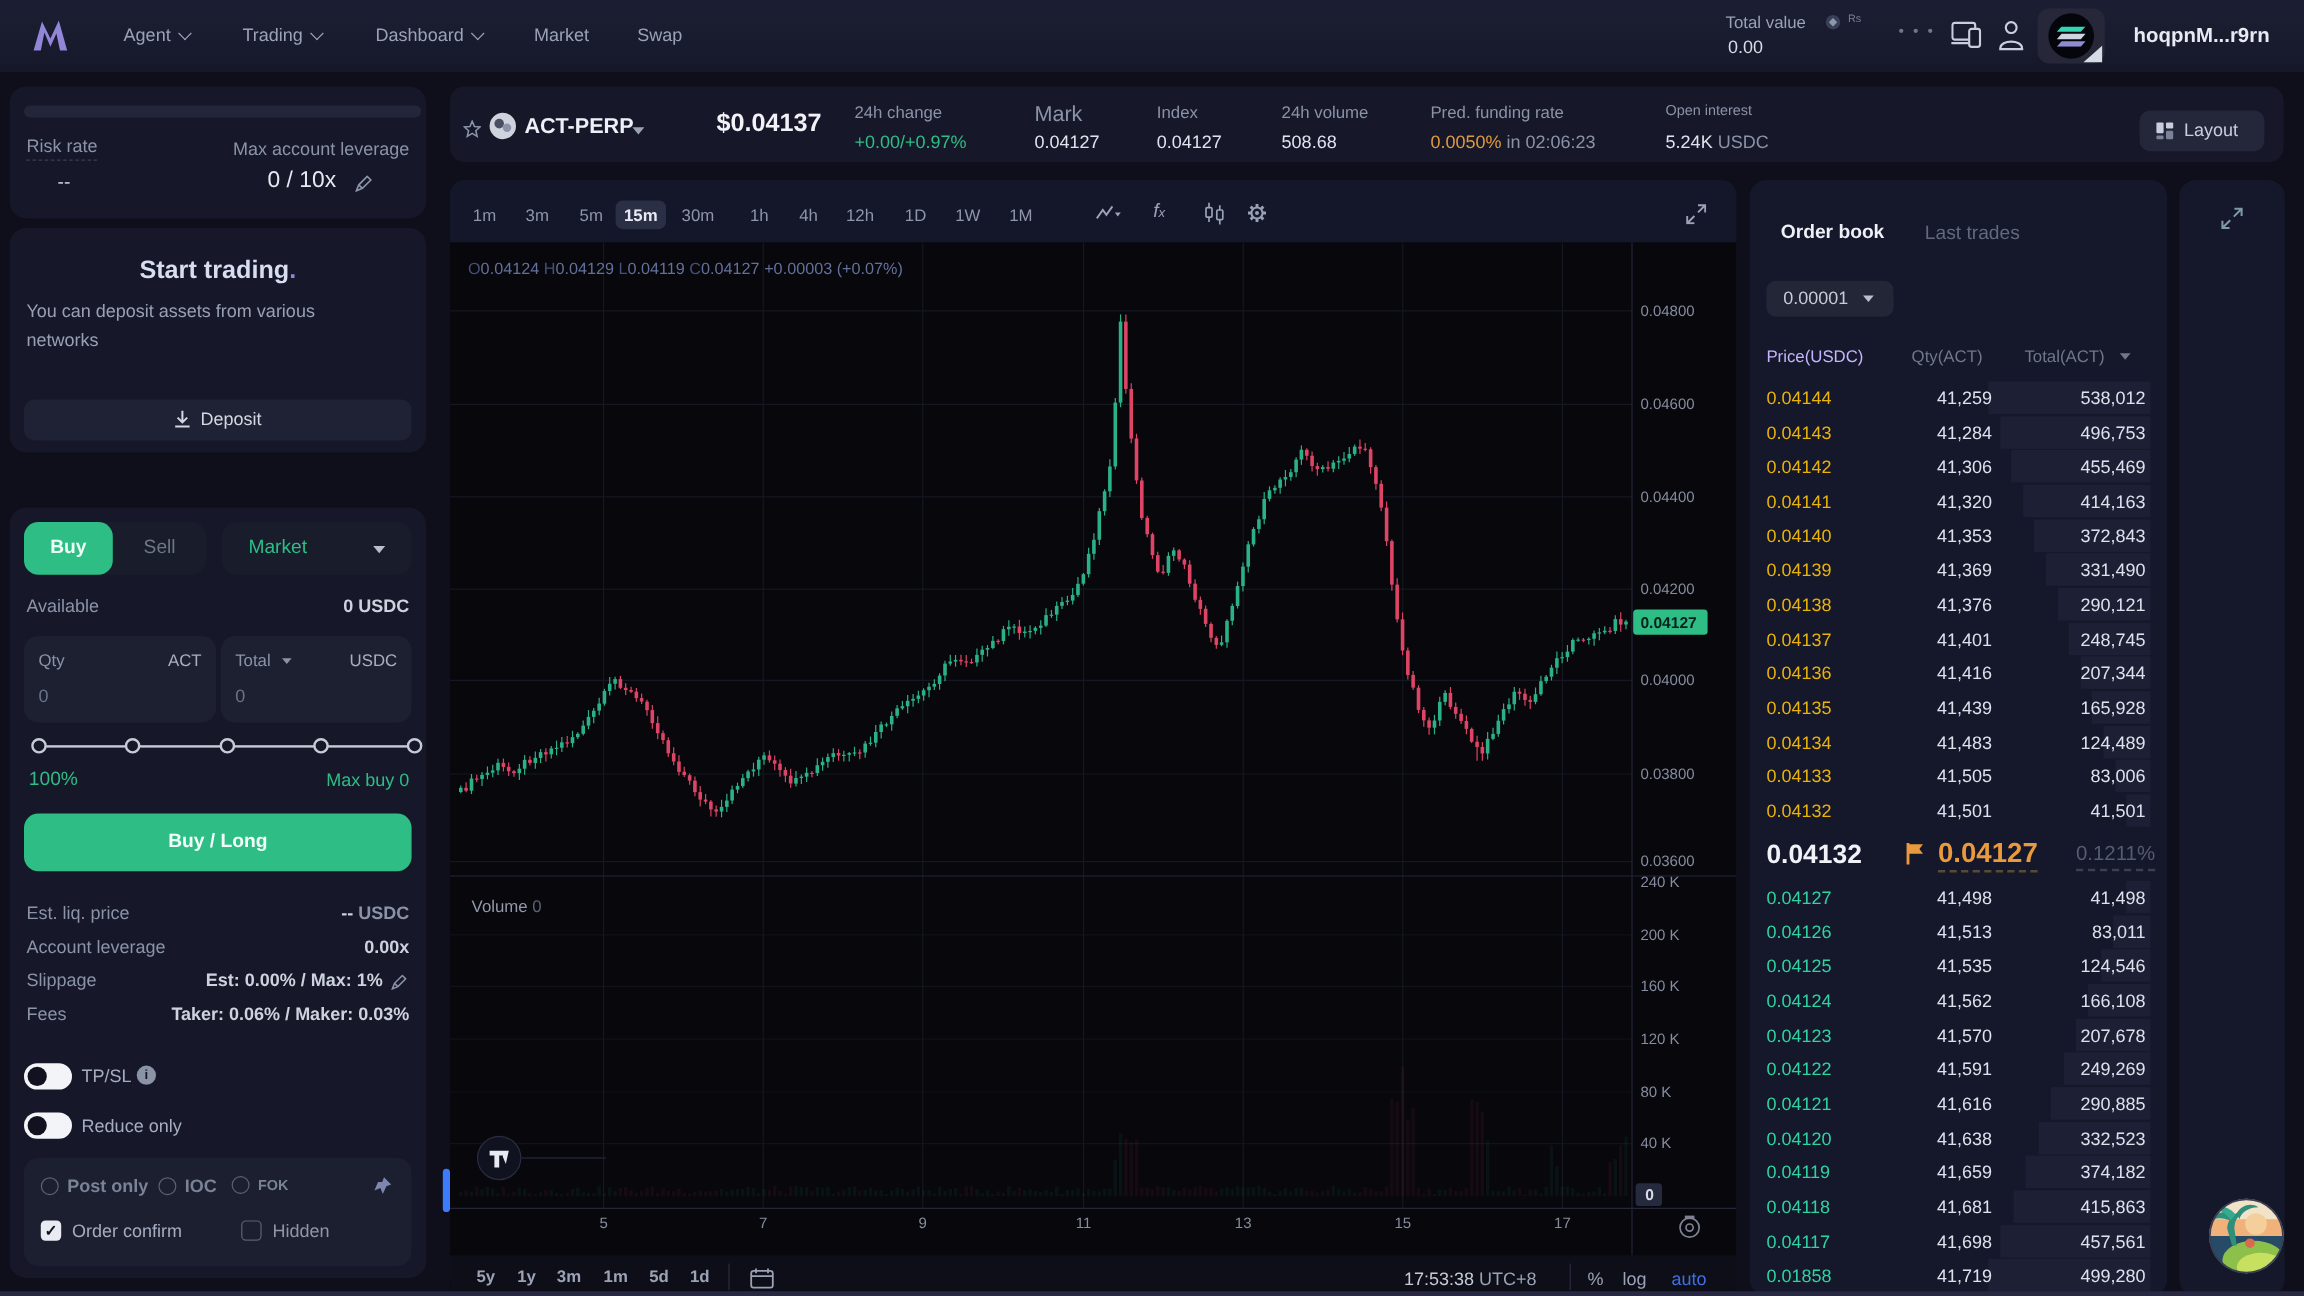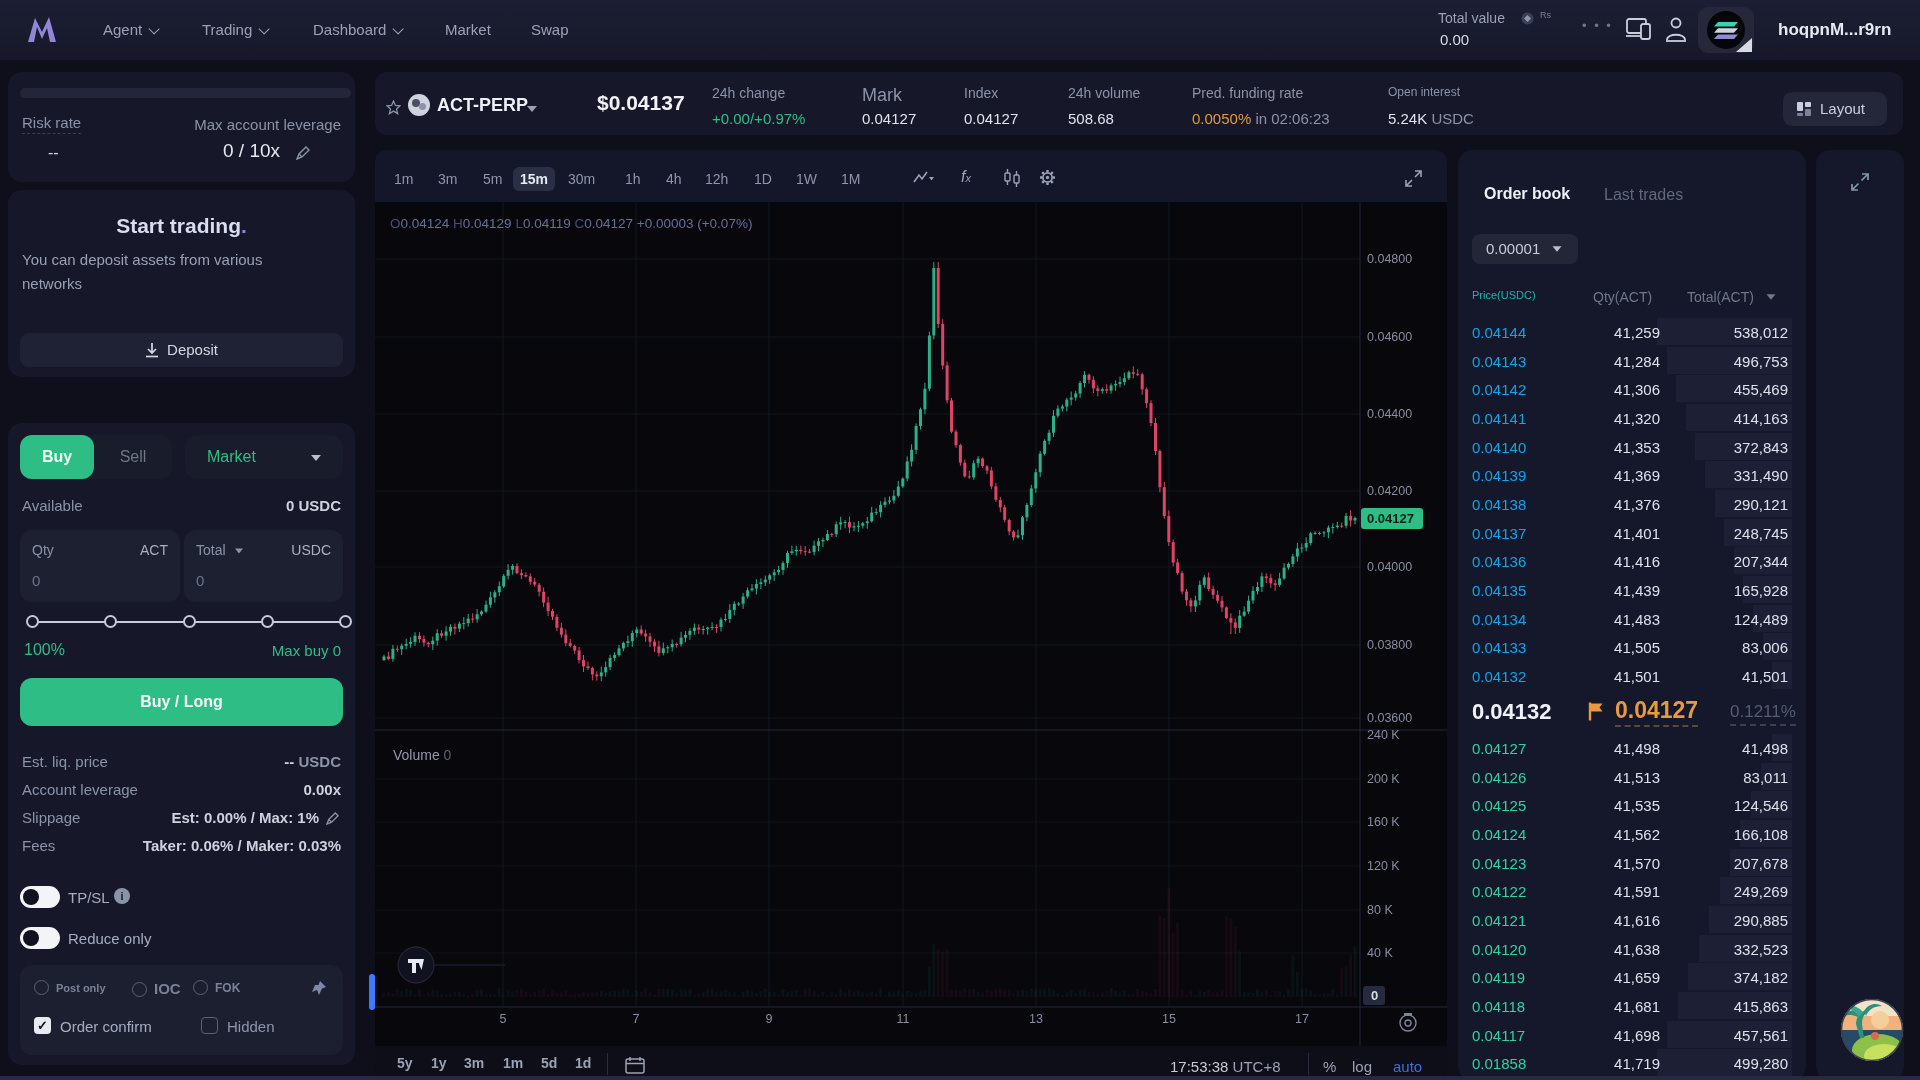--- a/index.html
+++ b/index.html
@@ -26,21 +26,21 @@
   border-right:5px solid transparent; border-top:6px solid #b9bfce; }
 .radio { display:inline-block; width:15px; height:15px; border:1.5px solid #5a6175;
   border-radius:50%; vertical-align:-3px; margin-right:7px; }
 .tf { position:absolute; top:21px; font-size:14px; color:#8f96aa; }
 .bb { position:absolute; top:8px; font-size:14px; font-weight:700; color:#9ba2b6; }
 
 .obr { position:absolute; width:320px; height:29px; left:14px; font-size:15px; }
 .obr .p { position:absolute; left:0; top:7px; }
 .obr .q { position:absolute; right:132px; top:7px; color:#dde1ec; }
 .obr .t { position:absolute; right:4px; top:7px; color:#dde1ec; }
-.askp { color:#0ea5e9;text-align:center; }
+.askp { color:#eab308;text-align:center; }
 .bidp { color:#2fd3a2; }
 .bar { position:absolute; top:1px; height:27px; right:0; background:rgba(148,158,198,0.065); }
 </style>
 </head>
 <body>
 <div id="page">
 
 <div id="nav">
   <svg class="abs" style="left:26px;top:14px" width="32" height="30" viewBox="0 0 32 30">
     <path d="M2 28 L9 4 L16 18 L23 3 L30 28 L24 28 L21 14 L16 25 L11 13 L8 28 Z" fill="#9186d8"></path>
@@ -149,21 +149,21 @@
   <span class="lbl abs" style="left:14px;top:414px">Fees</span>
   <span class="val abs" style="right:14px;top:414px">Taker: 0.06% / Maker: 0.03%</span>
 
   <div class="toggle" style="left:12px;top:463px"></div>
   <span class="abs" style="left:60px;top:466px;font-size:15px;color:#a6adc0">TP/SL</span>
   <span class="abs" style="left:106px;top:465px;width:16px;height:16px;border-radius:50%;background:#8b93a7;color:#16182a;font-size:11px;text-align:center;line-height:16px;font-weight:700">i</span>
   <div class="toggle" style="left:12px;top:504px"></div>
   <span class="abs" style="left:60px;top:507px;font-size:15px;color:#a6adc0">Reduce only</span>
 
   <div class="abs" style="left:12px;top:542px;width:323px;height:90px;border-radius:12px;background:#1c1f30">
-    <span class="abs" style="left:14px;top:15px;font-size:11px;color:#7a8296;font-weight:700"><span class="radio"></span>Post only</span>
+    <span class="abs" style="left:14px;top:15px;font-size:15px;color:#7a8296;font-weight:700"><span class="radio"></span>Post only</span>
     <span class="abs" style="left:112px;top:15px;font-size:15px;color:#7a8296;font-weight:700"><span class="radio"></span>IOC</span>
     <span class="abs" style="left:173px;top:15px;font-size:12px;color:#7a8296;font-weight:700"><span class="radio"></span>FOK</span>
     <svg class="abs" style="right:16px;top:15px" width="16" height="16" viewBox="0 0 16 16">
       <path d="M9 1 L15 7 L11 8.5 L8 15 L6 10 L1 12 L4 5 L7.5 5 Z" fill="#7d86ae"></path>
     </svg>
     <span class="abs" style="left:14px;top:52px;width:17px;height:17px;background:#e8ebf2;border-radius:4px;text-align:center;line-height:17px;font-size:13px;color:#10121f;font-weight:700">✓</span>
     <span class="abs" style="left:40px;top:53px;font-size:15px;color:#a6adc0">Order confirm</span>
     <span class="abs" style="left:181px;top:52px;width:17px;height:17px;border:1.6px solid #5a6175;border-radius:4px"></span>
     <span class="abs" style="left:207px;top:53px;font-size:15px;color:#8f96aa">Hidden</span>
   </div>
@@ -987,21 +987,21 @@
   </div>
 </div>
 
 <div class="card" style="left:1458px;top:150px;width:348px;height:930px;border-radius:14px;background:#15172a">
   <span class="abs" style="left:26px;top:35px;font-size:16px;font-weight:700;color:#eef0f7">Order book</span>
   <span class="abs" style="left:146px;top:36px;font-size:16px;color:#62697c">Last trades</span>
   <div class="abs" style="left:14px;top:84px;width:106px;height:30px;border-radius:8px;background:#232637">
     <span class="abs" style="left:14px;top:6px;font-size:15px;color:#c6cbd8">0.00001</span>
     <span class="tri abs" style="left:80px;top:12px;transform:scale(0.9)"></span>
   </div>
-  <span class="abs" style="left:14px;top:139px;font-size:11px;color:#14b8a6">Price(USDC)</span>
+  <span class="abs" style="left:14px;top:139px;font-size:14px;color:#c4b5fd">Price(USDC)</span>
   <span class="abs" style="left:135px;top:139px;font-size:14px;color:#707789">Qty(ACT)</span>
   <span class="abs" style="left:229px;top:139px;font-size:14px;color:#707789">Total(ACT)</span>
   <span class="tri abs" style="left:308px;top:144px;transform:scale(0.9);border-top-color:#707789"></span>
   <div class="obr" style="top:167px">
 <div class="bar" style="width:135px"></div>
 <span class="p askp">0.04144</span>
         <span class="q">41,259</span>
         <span class="t">538,012</span>
       </div>
 <div class="obr" style="top:196px">

